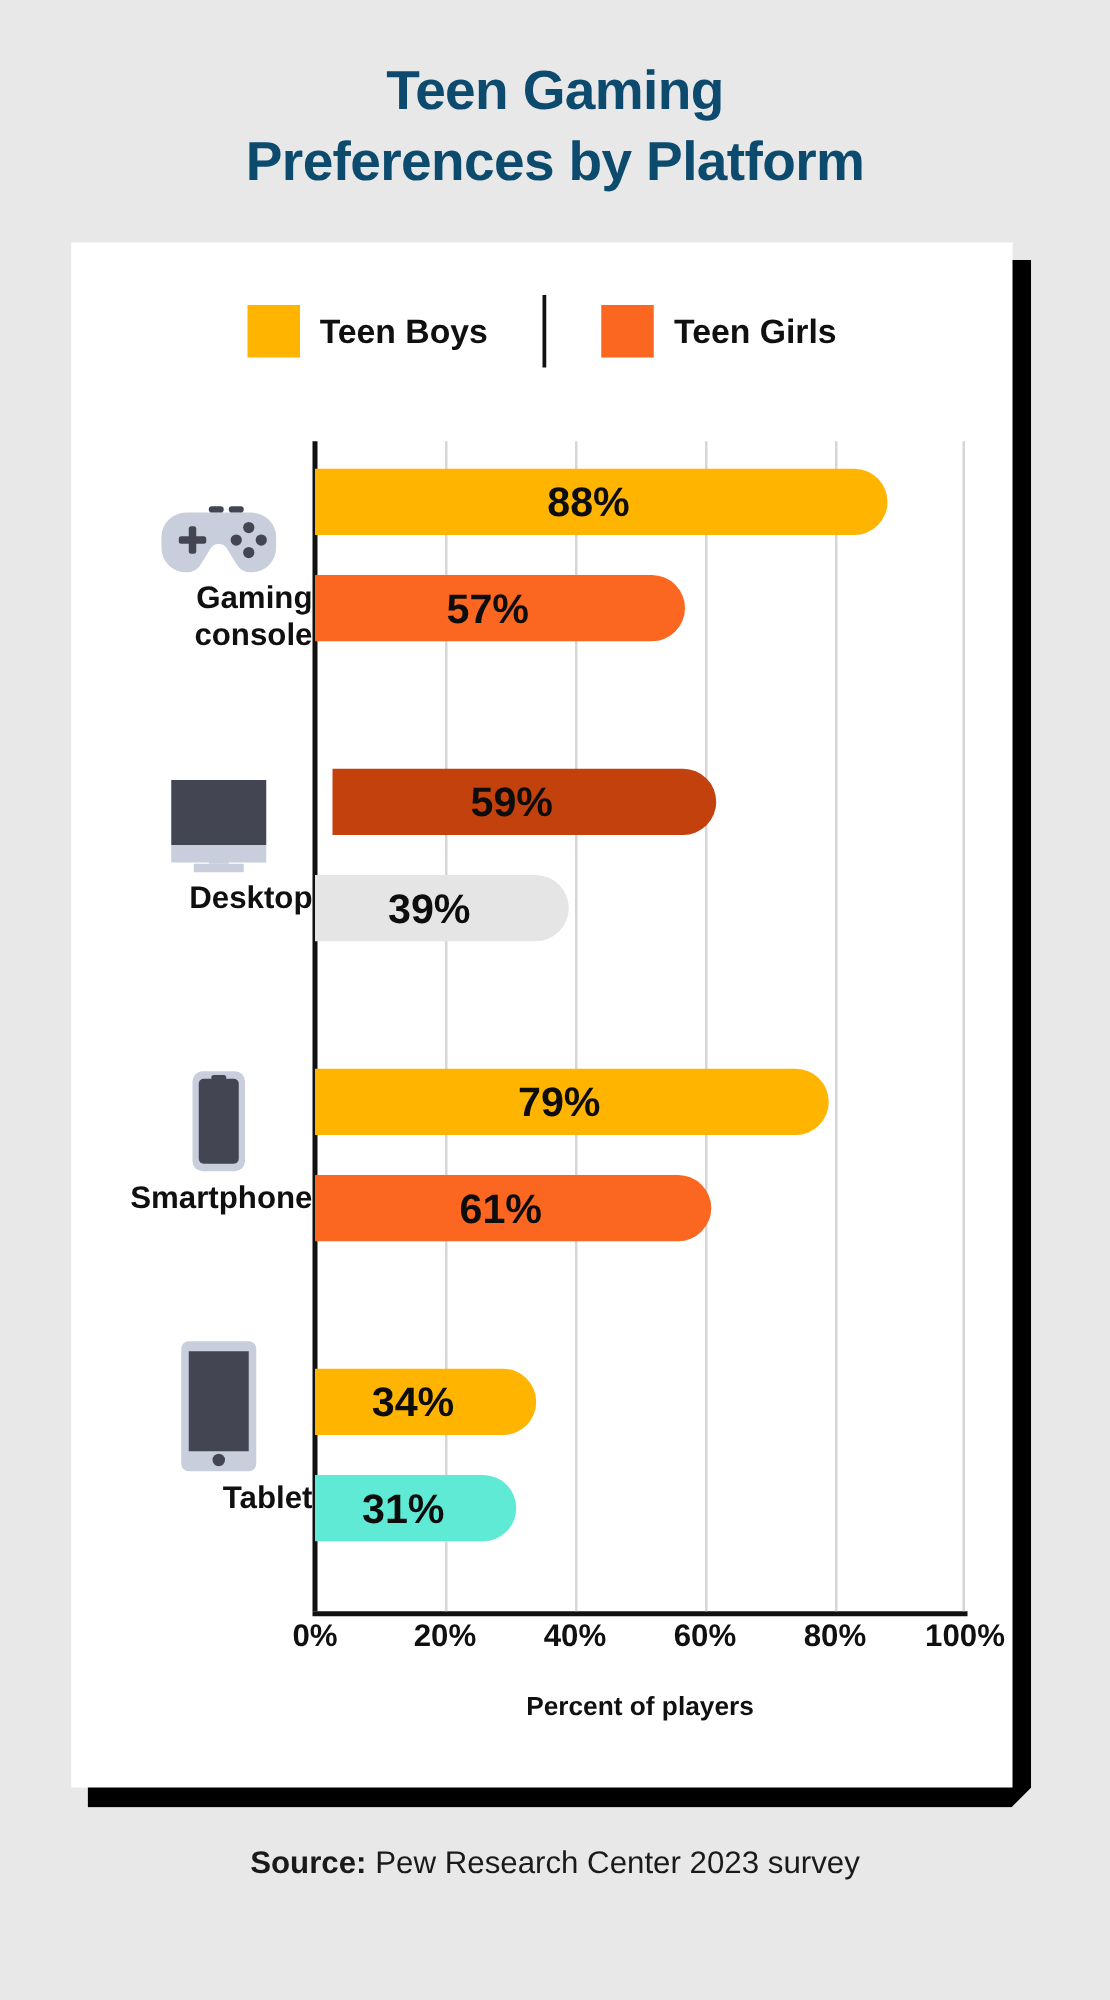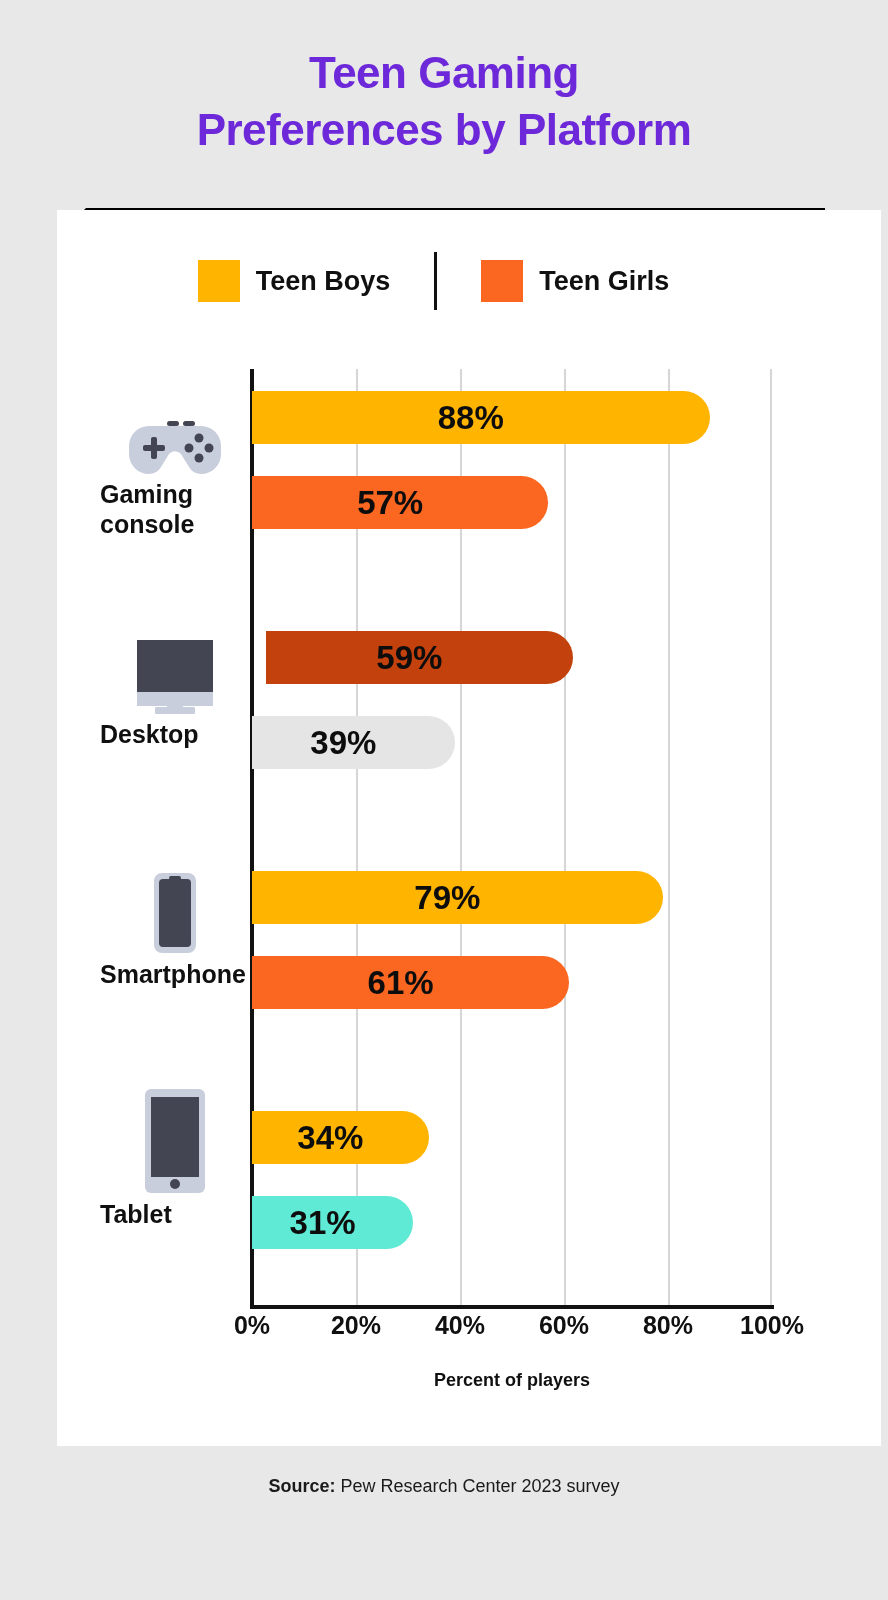--- a/index.html
+++ b/index.html
@@ -22,43 +22,42 @@
   
   .title {
     position: absolute;
     left: 0;
     top: 44px;
     width: 888px;
     text-align: center;
     font-size: 44px;
     font-weight: bold;
     line-height: 1.30;
-    color: #6d28d9;
+    color: #0c4a6e;
     letter-spacing: -0.5px;
   }
   .title .ln { display: block; }
 
   
   .card-shadow {
     position: absolute;
     left: 70px;
     top: 208px;
     width: 755px;
     height: 1238px;
     background: #000000;
     clip-path: polygon(16px 0, 100% 0, 100% calc(100% - 16px), calc(100% - 16px) 100%, 0 100%, 0 16px);
   }
   .card {
     position: absolute;
     left: 57px;
     top: 194px;
-    width: 824px;
+    width: 753px;
     height: 1236px;
     background: #ffffff;
-    margin-top: 16px;
   }
 
   
   .legend {
     position: absolute;
     left: 0;
     top: 42px;
     width: 753px;
     display: flex;
     align-items: center;
@@ -133,21 +132,21 @@
     color: #0d0d0d;
     padding-right: 20px;
     white-space: nowrap;
   }
 
   
   .cat {
     position: absolute;
     left: 43px;                 
     width: 150px;
-    text-align: left;
+    text-align: right;
   }
   .cat-icon {
     height: 76px;
     display: flex;
     align-items: flex-end;
     justify-content: center;
   }
   .cat-label {
     margin-top: 6px;
     font-size: 25px;
@@ -167,33 +166,33 @@
     font-size: 25px;
     font-weight: bold;
     color: #101010;
   }
   .axis-title {
     position: absolute;
     left: 0;
     top: 1001px;
     width: 520px;
     text-align: center;
-    font-size: 18px;
+    font-size: 21px;
     font-weight: bold;
     color: #101010;
   }
 
   
   .source {
     position: absolute;
     left: 0;
     top: 1476px;
     width: 888px;
     text-align: center;
-    font-size: 18px;
+    font-size: 25px;
     color: #1a1a1a;
   }
   .source b { font-weight: bold; }
 </style>
 </head>
 <body>
 
 <div id="root">
 
   <div class="title">

